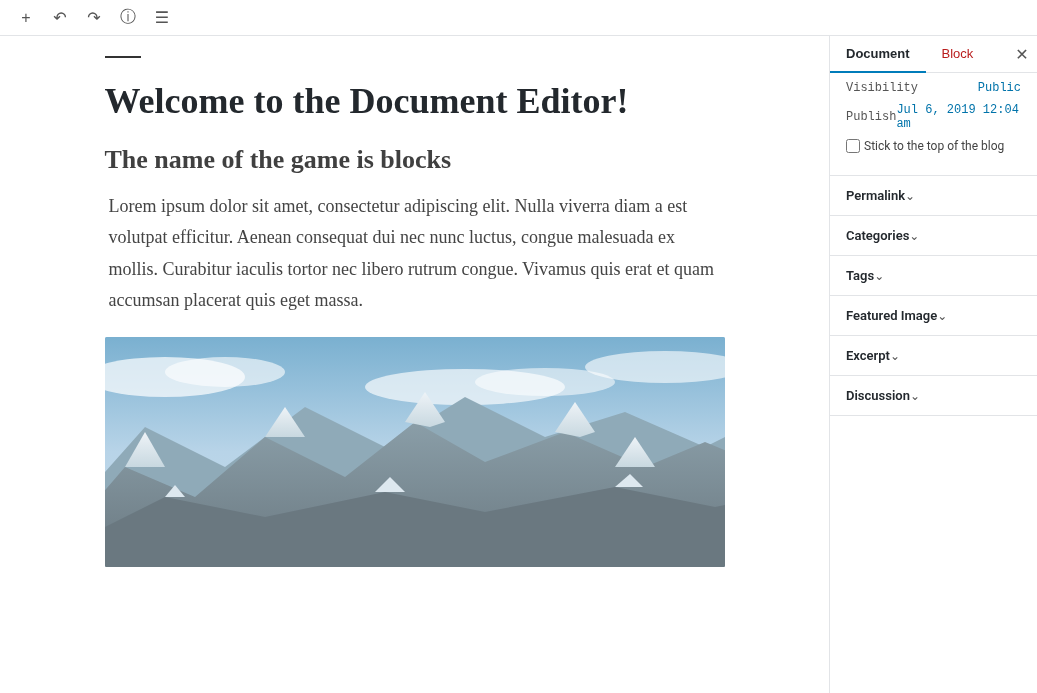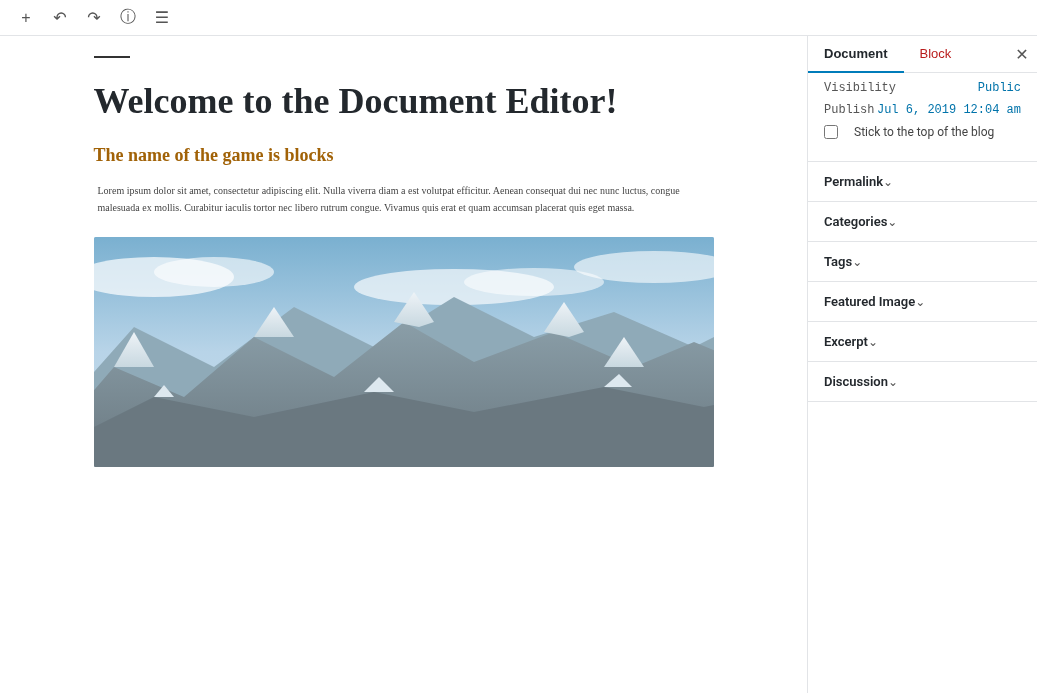--- a/index.html
+++ b/index.html
@@ -39,36 +39,36 @@
     .main-layout { display: flex; flex: 1; overflow: hidden; }
 
     
     .editor-area {
       flex: 1; overflow-y: auto; background: #fff;
       display: flex; justify-content: center;
     }
     .editor-content { width: 100%; max-width: 700px; padding: 20px 40px 40px 40px; }
     .editor-divider { width: 36px; height: 2px; background: #333; margin-bottom: 20px; }
     .editor-h1 { font-size: 36px; font-weight: 700; color: #23282d; line-height: 1.3; margin-bottom: 20px; font-family: Georgia, serif; }
-    .editor-h2 { font-size: 18px; font-weight: 700; color: #a16207; margin-bottom: 16px; font-family: Georgia, serif; }
+    .editor-h2 { font-size: 26px; font-weight: 700; color: #404040; margin-bottom: 16px; font-family: Georgia, serif; }
     .editor-paragraph {
-      font-size: 10px; color: #444; line-height: 1.75; margin-bottom: 20px;
+      font-size: 18px; color: #444; line-height: 1.75; margin-bottom: 20px;
       font-family: Georgia, serif; padding-left: 4px;
     }
     .editor-image-placeholder {
       width: 100%; height: 230px;
       background: linear-gradient(180deg, #87b8d8 0%, #b0cfe0 30%, #c5d8e5 50%, #8a9ea8 70%, #6a7a82 85%, #8a9098 100%);
       border-radius: 2px; overflow: hidden; position: relative;
     }
     
     .mountain-svg { width: 100%; height: 100%; }
 
     
     .right-panel {
-      width: 230px; border-left: 1px solid #e2e4e7; display: flex; flex-direction: column;
+      width: 208px; border-left: 1px solid #e2e4e7; display: flex; flex-direction: column;
       background: #fff; overflow-y: auto; flex-shrink: 0;
     }
 
     
     .panel-header {
       display: flex; align-items: center; border-bottom: 1px solid #e2e4e7;
       flex-shrink: 0;
     }
     .panel-tab {
       padding: 10px 16px; font-size: 13px; cursor: pointer; color: #b91c1c; border: none;
@@ -88,21 +88,21 @@
     }
     .section-title { font-size: 13px; font-weight: 600; color: #23282d; }
     .chevron { font-size: 12px; color: #555; }
 
     .section-body { padding: 8px 16px 12px; }
 
     .field-row { display: flex; justify-content: space-between; align-items: center; margin-bottom: 8px; font-family: Liberation Mono, monospace; }
     .field-label { font-size: 12px; color: #555; }
     .field-value { font-size: 12px; color: #0073aa; cursor: pointer; text-decoration: none; }
 
-    .checkbox-row { display: flex; align-items: center; gap: 16px; margin-bottom: 10px; }
+    .checkbox-row { display: flex; align-items: center; gap: 4px; margin-bottom: 10px; }
     .checkbox-row input[type="checkbox"] { width: 14px; height: 14px; cursor: pointer; }
     .checkbox-label { font-size: 12px; color: #444; }
 
     .move-to-trash-btn {
       width: 100%; padding: 6px 0; border: 1px solid #b44; color: #a00;
       background: #fff; font-size: 13px; cursor: pointer; border-radius: 2px; text-align: center;
     }
 
     
     .collapsed-section {

